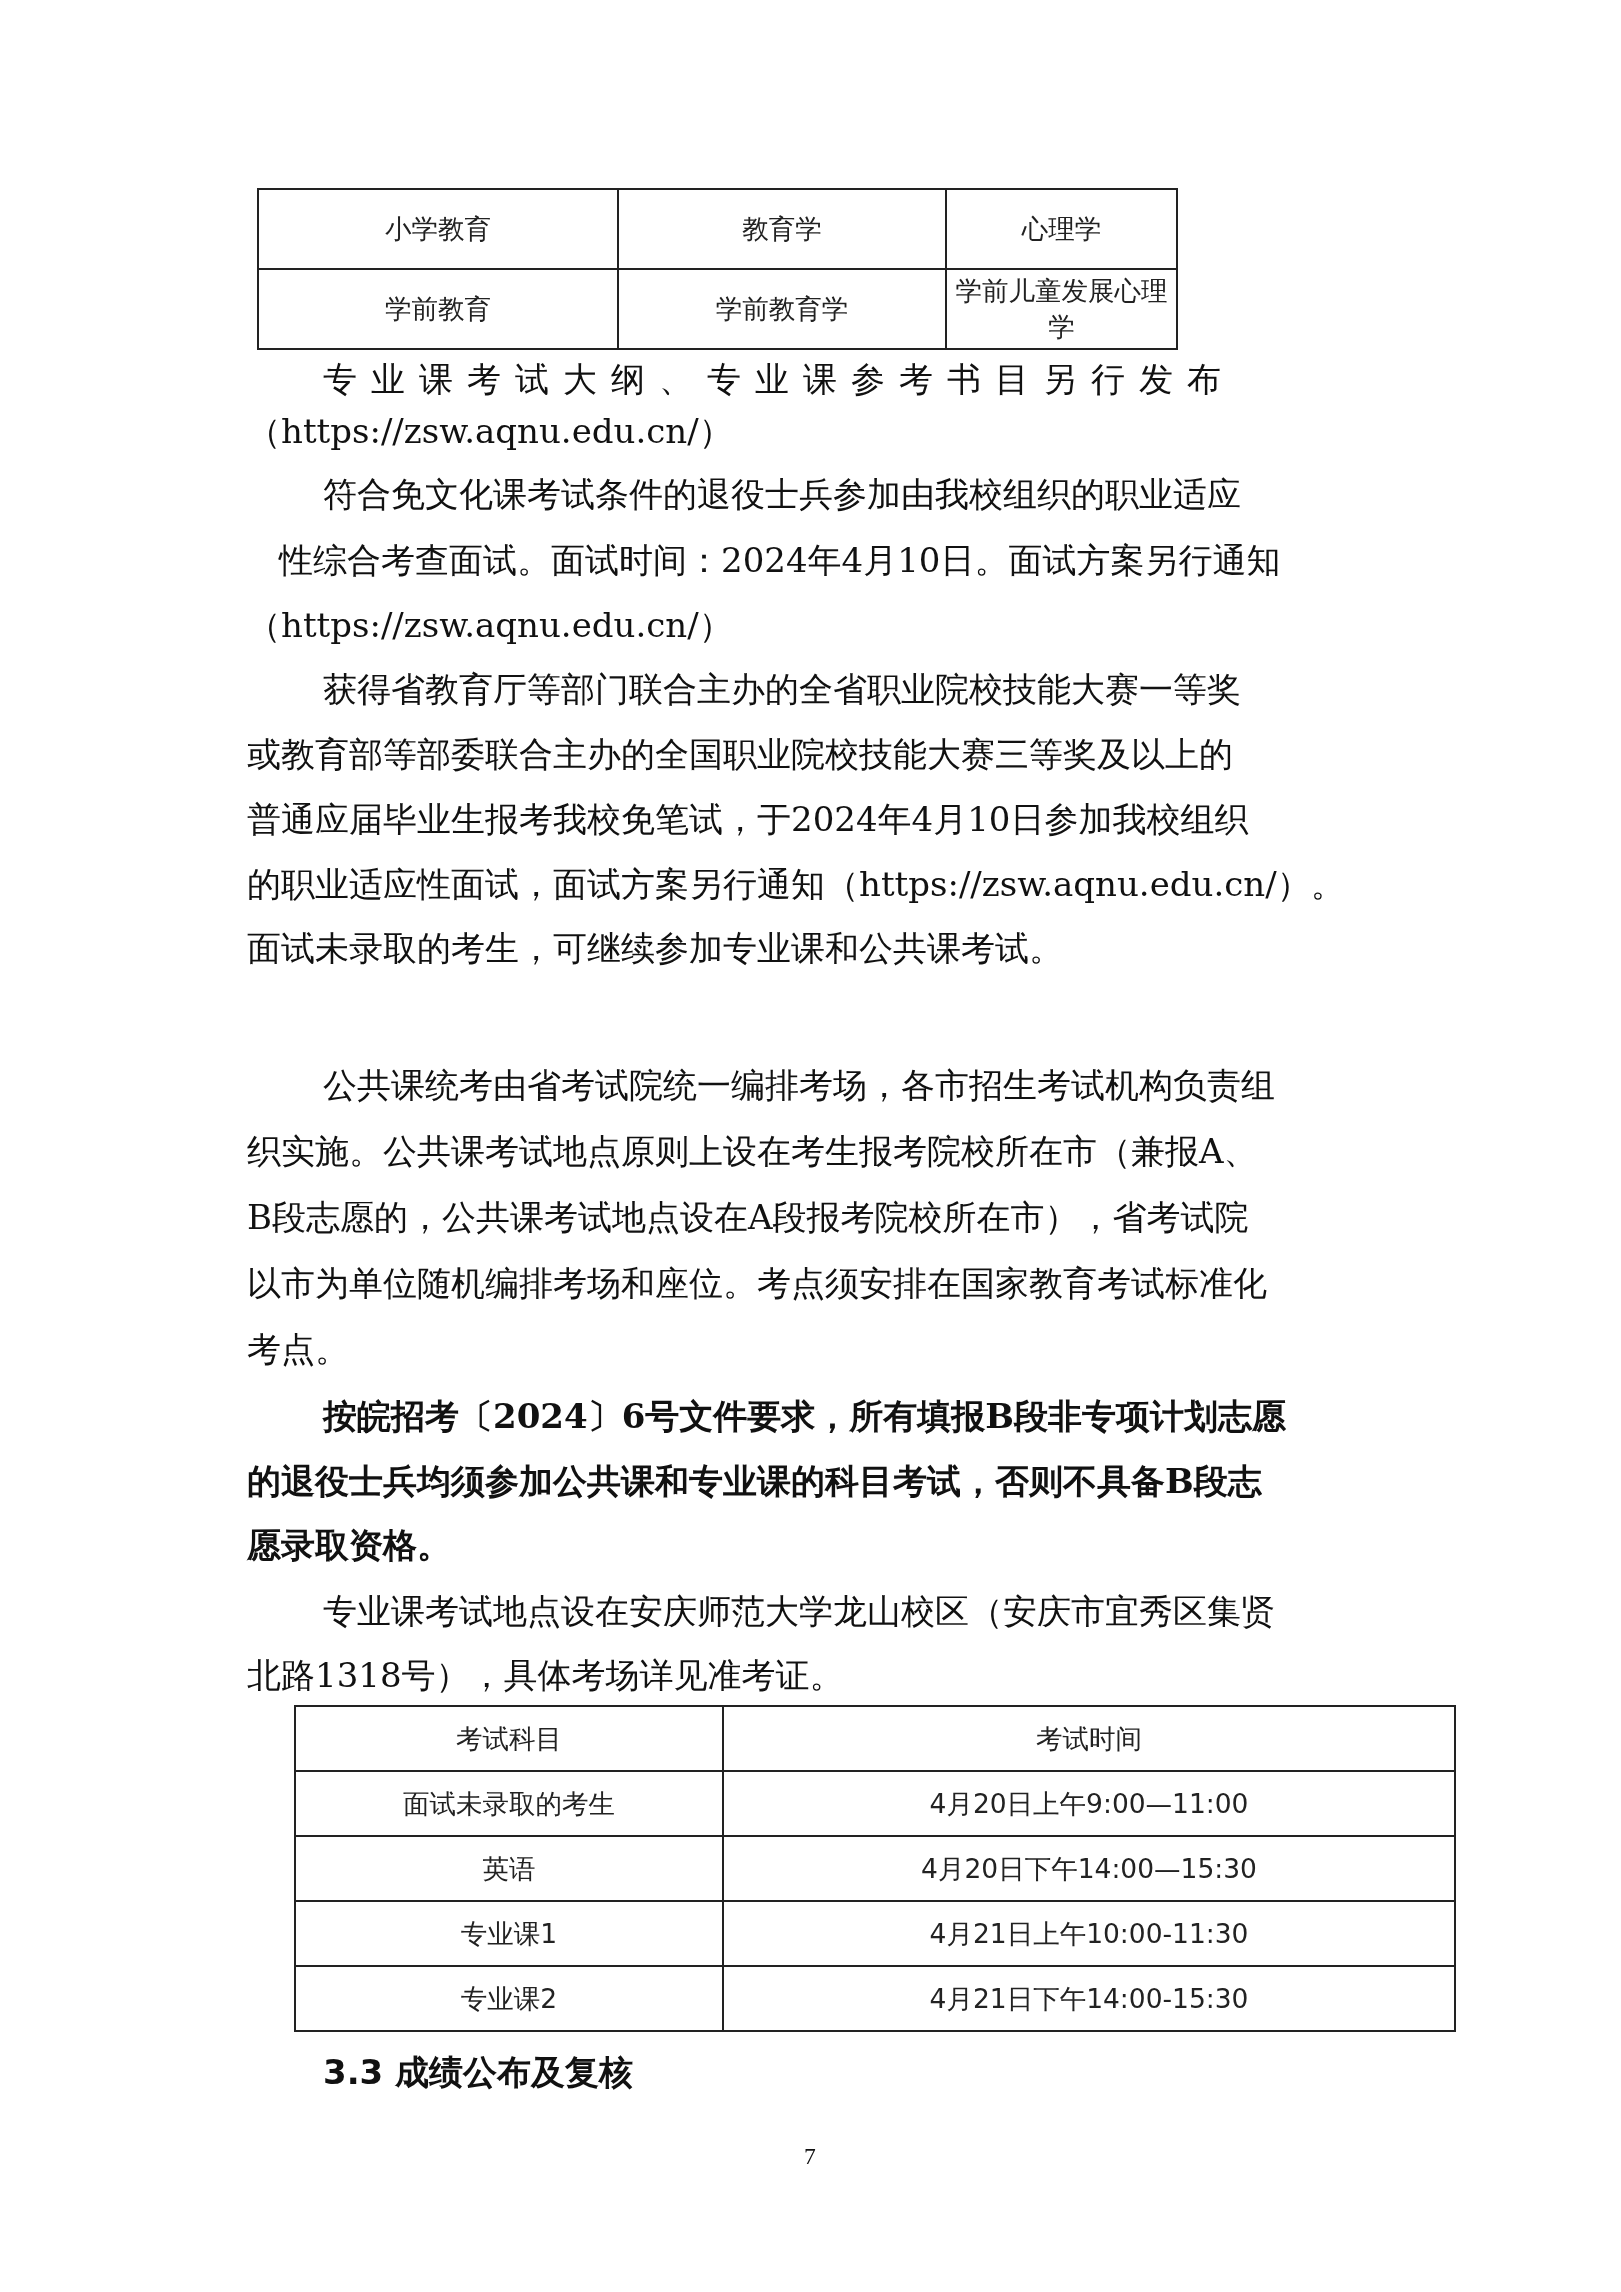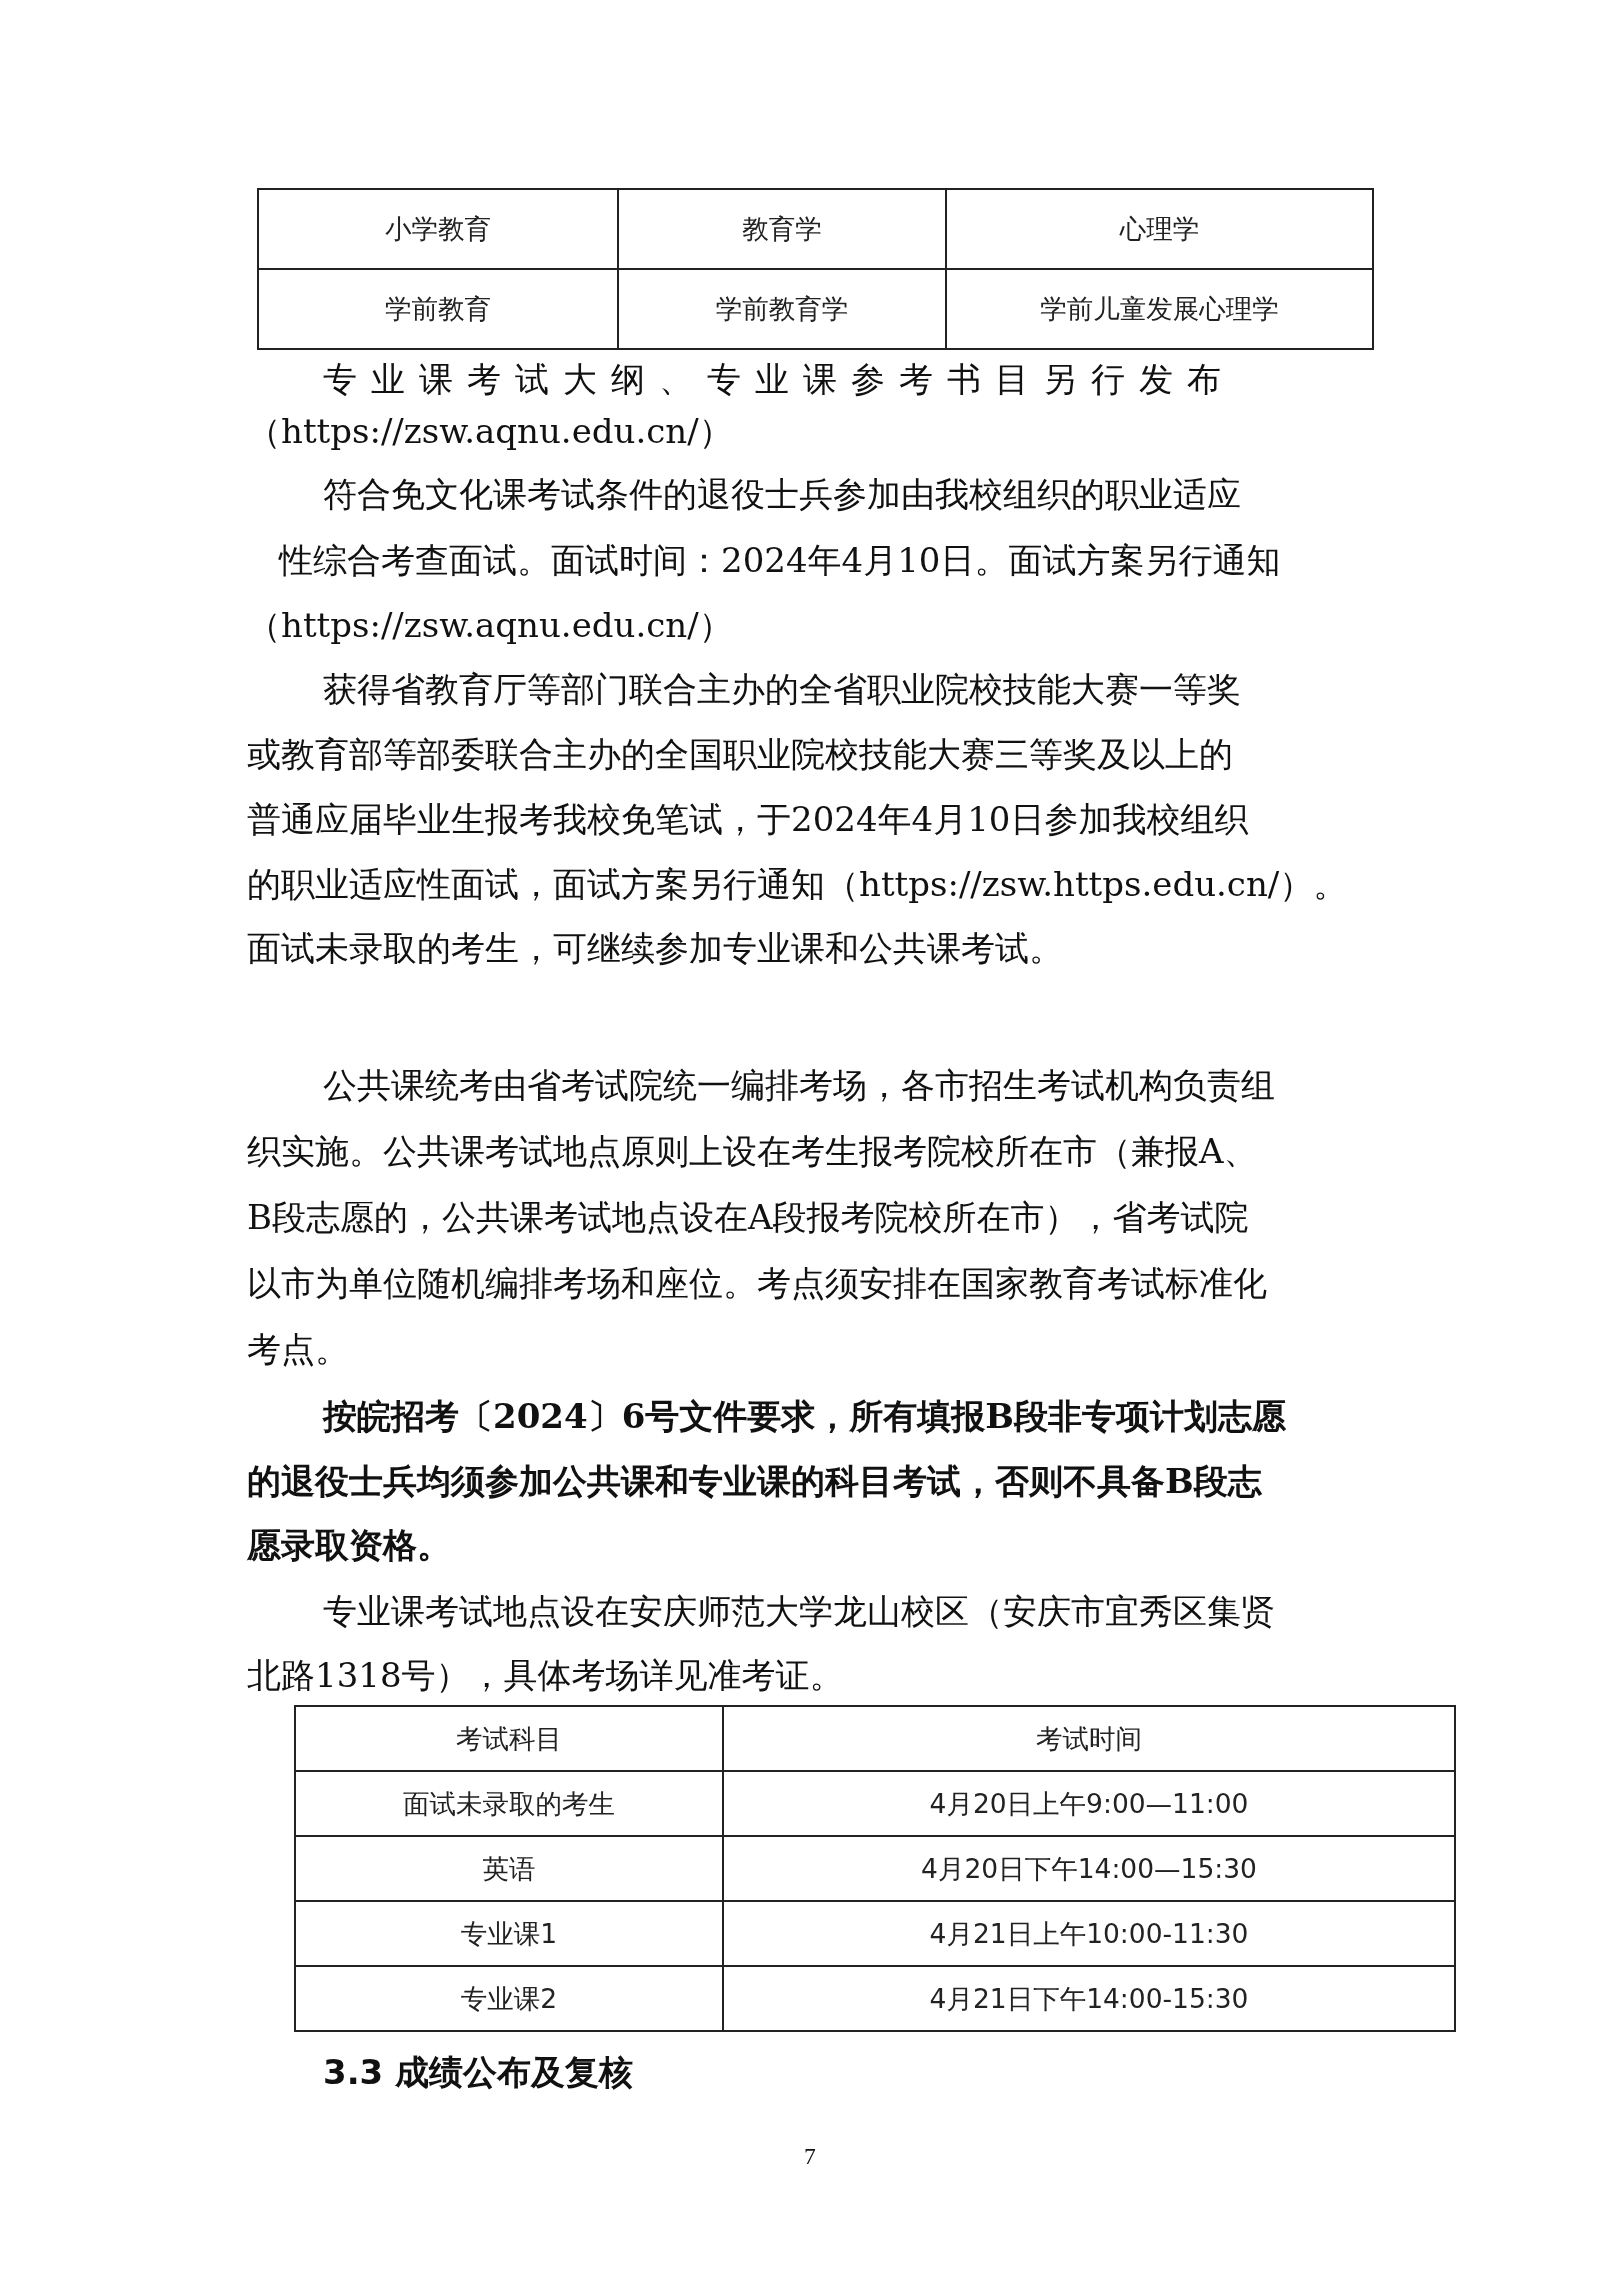--- a/index.html
+++ b/index.html
@@ -2,21 +2,21 @@
 <html><head>
 <meta charset="utf-8">
 <style>
   html, body { margin: 0; padding: 0; background: #ffffff; }
   body { width: 1621px; height: 2293px; position: relative; overflow: hidden;
          font-family: "DejaVu Serif", "Liberation Serif", serif; color: #111; }
   .page { position: absolute; left: 0; top: 0; width: 1621px; height: 2293px; }
   table { border-collapse: collapse; position: absolute; }
   td { border: 2px solid #222; text-align: center; vertical-align: middle;
        font-family: "DejaVu Sans", "Liberation Sans", sans-serif; font-size: 26.5px; color: #222; padding: 0; }
-  #t1 { left: 257px; top: 188px; width: 1117px; }
+  #t1 { left: 257px; top: 188px; width: 921px; }
   #t1 td { height: 78px; }
   #t2 { left: 294px; top: 1705px; width: 1162px; }
   #t2 td { height: 63px; }
   .line { position: absolute; left: 247px; width: 1137px; font-size: 34px; line-height: 43px; white-space: nowrap; }
   .indent { left: 323px; width: 1061px; }
   .bold { font-weight: bold; }
   .heading { font-family: "DejaVu Sans", "Liberation Sans", sans-serif; font-weight: bold; font-size: 34px; }
   .pagenum { position: absolute; left: 804px; top: 2143px; font-size: 23.5px; font-family: "Liberation Serif", serif; }
 </style>
 </head>
@@ -42,21 +42,21 @@
   <div class="line indent" style="top:358px; letter-spacing:14px;">专业课考试大纲、专业课参考书目另行发布</div>
   <div class="line" style="top:410px;">（https://zsw.aqnu.edu.cn/）</div>
 
   <div class="line indent" style="top:473px;">符合免文化课考试条件的退役士兵参加由我校组织的职业适应</div>
   <div class="line" style="top:539px;margin-left:32px;">性综合考查面试。面试时间：2024年4月10日。面试方案另行通知</div>
   <div class="line" style="top:604px;">（https://zsw.aqnu.edu.cn/）</div>
 
   <div class="line indent" style="top:668px;">获得省教育厅等部门联合主办的全省职业院校技能大赛一等奖</div>
   <div class="line" style="top:733px;">或教育部等部委联合主办的全国职业院校技能大赛三等奖及以上的</div>
   <div class="line" style="top:798px;">普通应届毕业生报考我校免笔试，于2024年4月10日参加我校组织</div>
-  <div class="line" style="top:863px;">的职业适应性面试，面试方案另行通知（https://zsw.https.edu.cn/）。</div>
+  <div class="line" style="top:863px;">的职业适应性面试，面试方案另行通知（https://zsw.aqnu.edu.cn/）。</div>
   <div class="line" style="top:927px;">面试未录取的考生，可继续参加专业课和公共课考试。</div>
 
 
   <div class="line indent" style="top:1064px;">公共课统考由省考试院统一编排考场，各市招生考试机构负责组</div>
   <div class="line" style="top:1130px;">织实施。公共课考试地点原则上设在考生报考院校所在市（兼报A、</div>
   <div class="line" style="top:1262px;">以市为单位随机编排考场和座位。考点须安排在国家教育考试标准化</div>
   <div class="line" style="top:1196px;">B段志愿的，公共课考试地点设在A段报考院校所在市），省考试院</div>
   <div class="line" style="top:1328px;">考点。</div>
 
   <div class="line indent bold" style="top:1395px;">按皖招考〔2024〕6号文件要求，所有填报B段非专项计划志愿</div>

